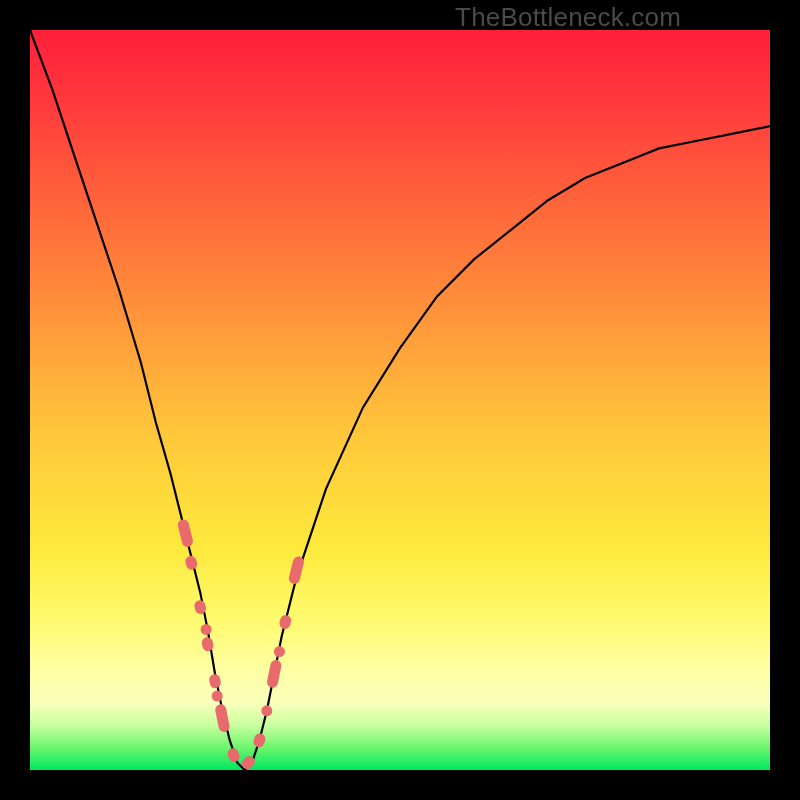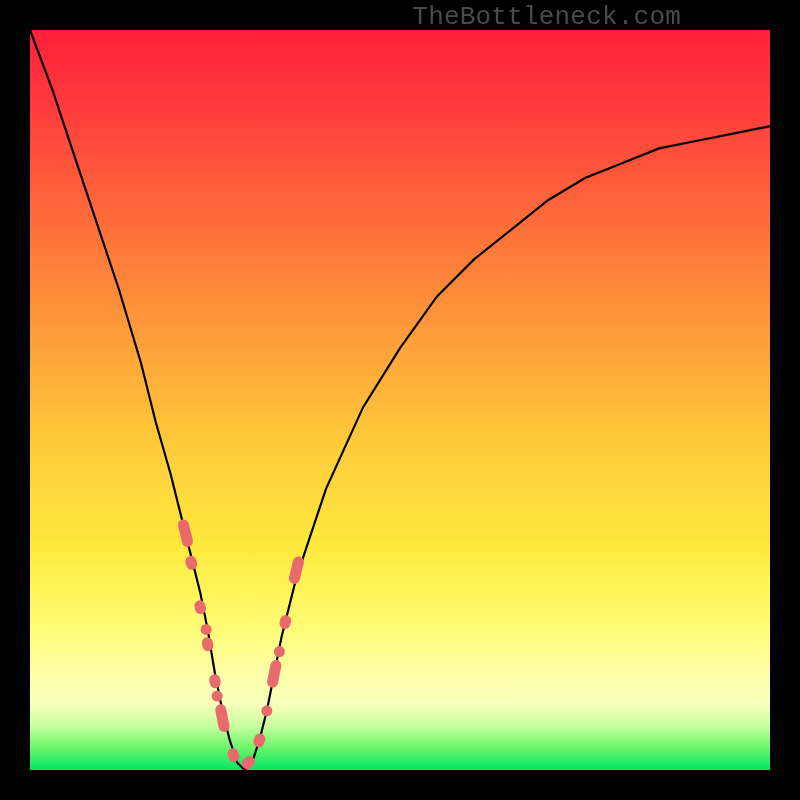--- a/index.html
+++ b/index.html
@@ -9,21 +9,20 @@
     height: 800px;
     overflow: hidden;
     background: #000;
     font-family: Arial, Helvetica, sans-serif;
   }
   .frame {
     position: relative;
     width: 689px;
     height: 800px;
     background: #000;
-    font-family: Liberation Mono, monospace;
   }
   .watermark {
     position: absolute;
     top: 2px;
     right: 8px;
     color: #4a4a4a;
     font-size: 26px;
     font-weight: 400;
     letter-spacing: 0.2px;
     z-index: 5;

